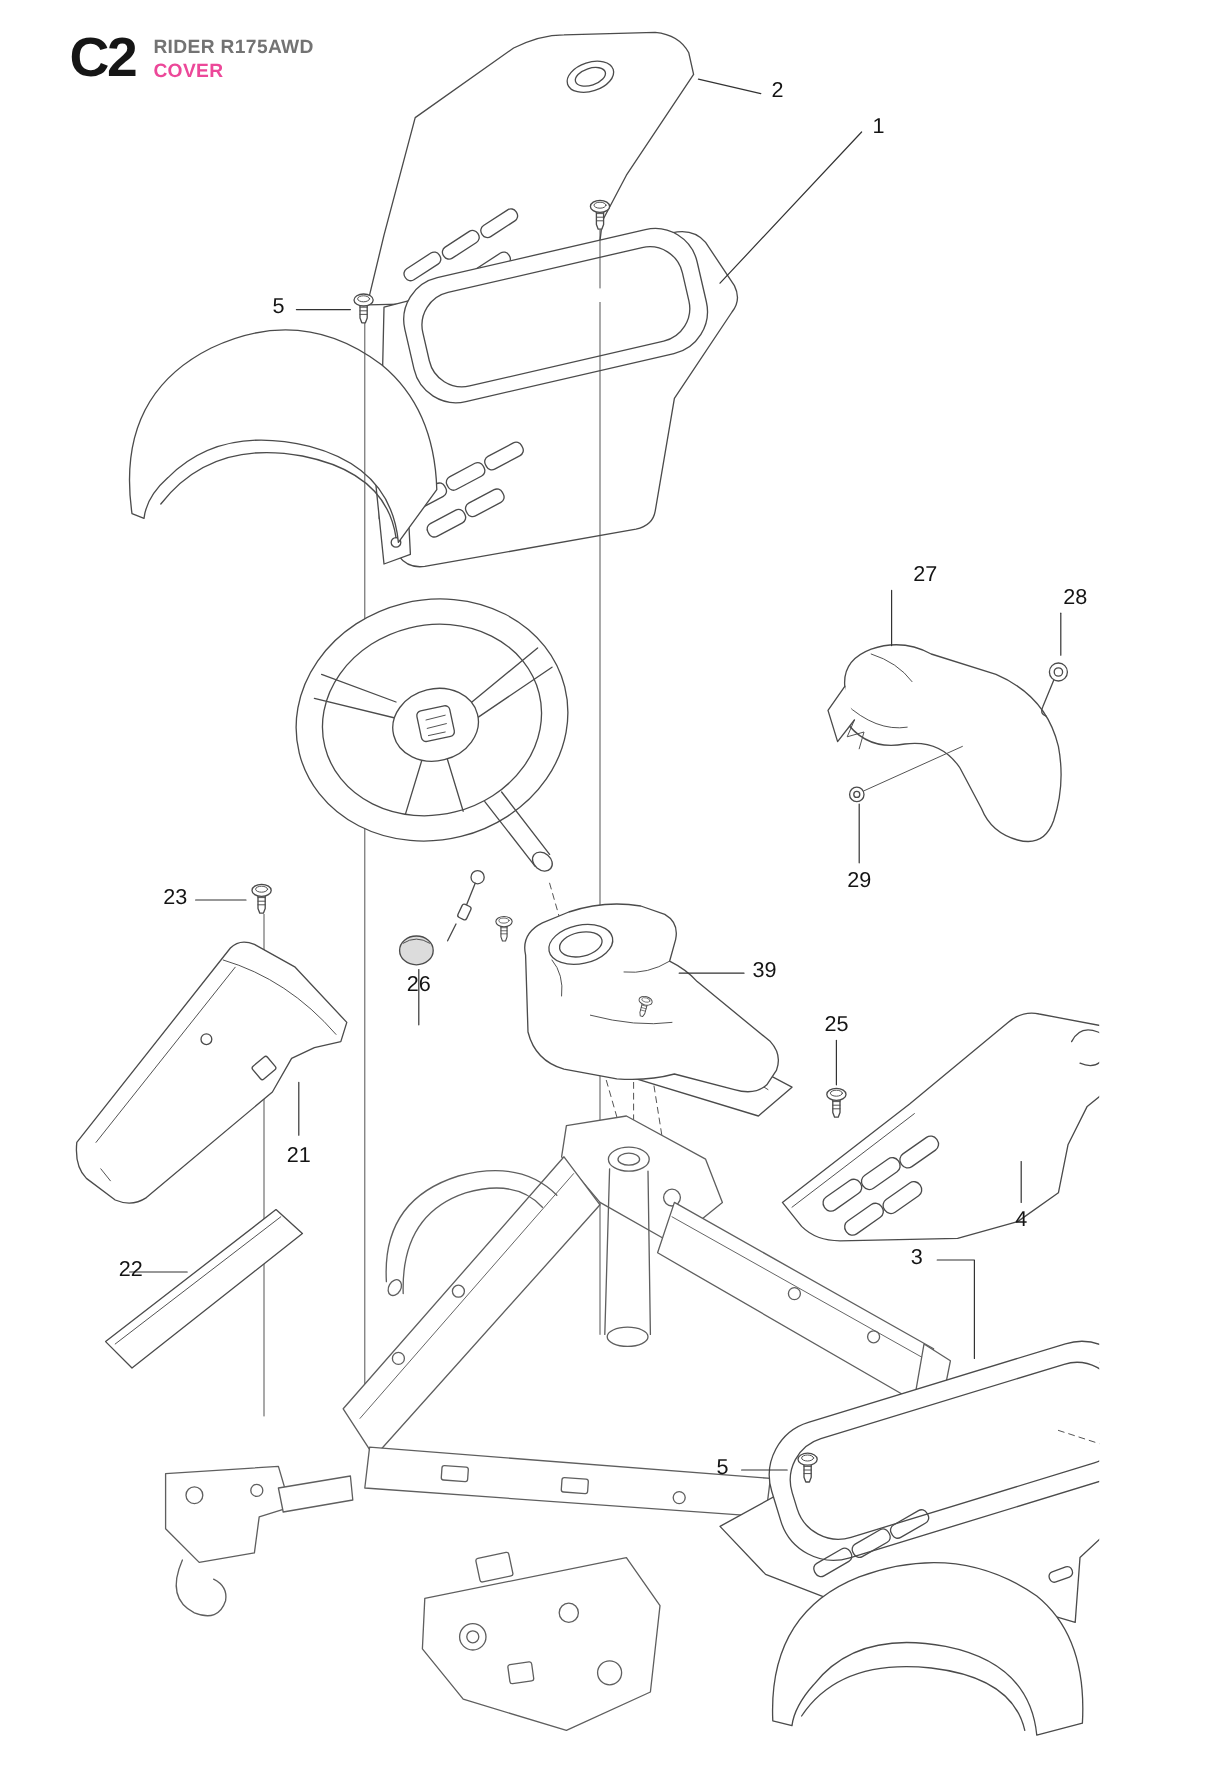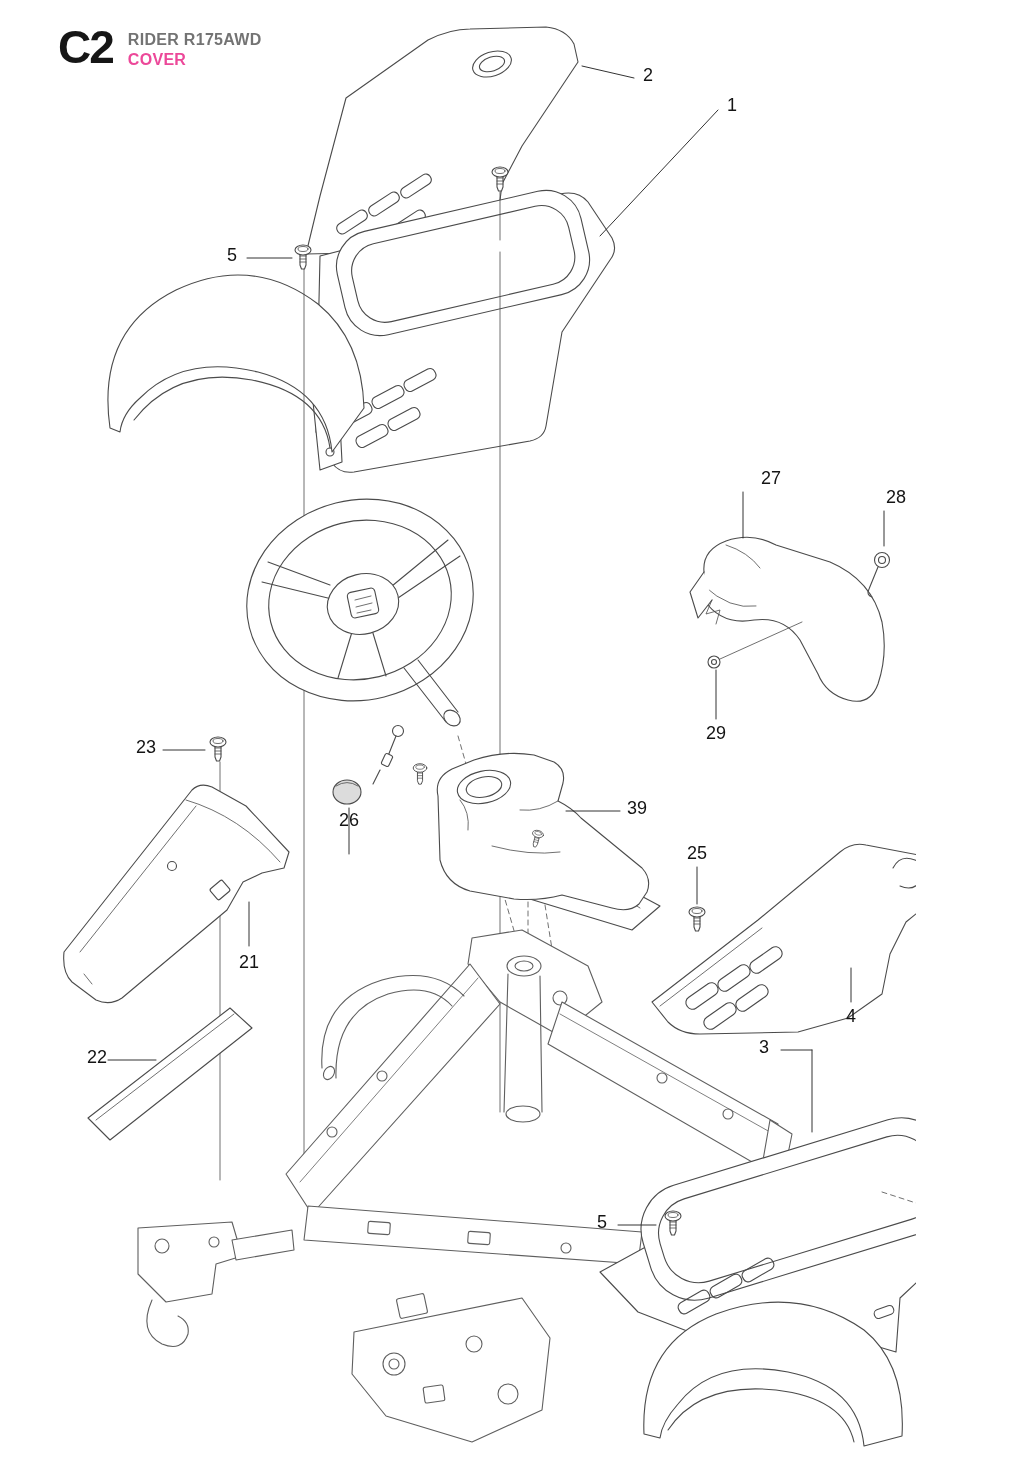--- a/index.html
+++ b/index.html
@@ -236,19 +236,19 @@
       <div class="callout" style="left: 732px; top: 105px;">1</div>
       <div class="callout" style="left: 232px; top: 255px;">5</div>
       <div class="callout" style="left: 743px; top: 478px; margin-left: 28px;">27</div>
       <div class="callout" style="left: 884px; top: 497px; margin-left: 12px;">28</div>
       <div class="callout" style="left: 716px; top: 733px;">29</div>
       <div class="callout" style="left: 146px; top: 747px;">23</div>
       <div class="callout" style="left: 637px; top: 808px;">39</div>
       <div class="callout" style="left: 349px; top: 820px;">26</div>
       <div class="callout" style="left: 697px; top: 853px;">25</div>
       <div class="callout" style="left: 249px; top: 962px;">21</div>
-      <div class="callout" style="left: 97px; top: 1057px;">22</div>
+      <div class="callout" style="left: 109px; top: 1057px;">22</div>
       <div class="callout" style="left: 851px; top: 1016px;">4</div>
       <div class="callout" style="left: 764px; top: 1047px;">3</div>
       <div class="callout" style="left: 602px; top: 1222px;">5</div>
     </div>
 
 </div>
 
 </body></html>

